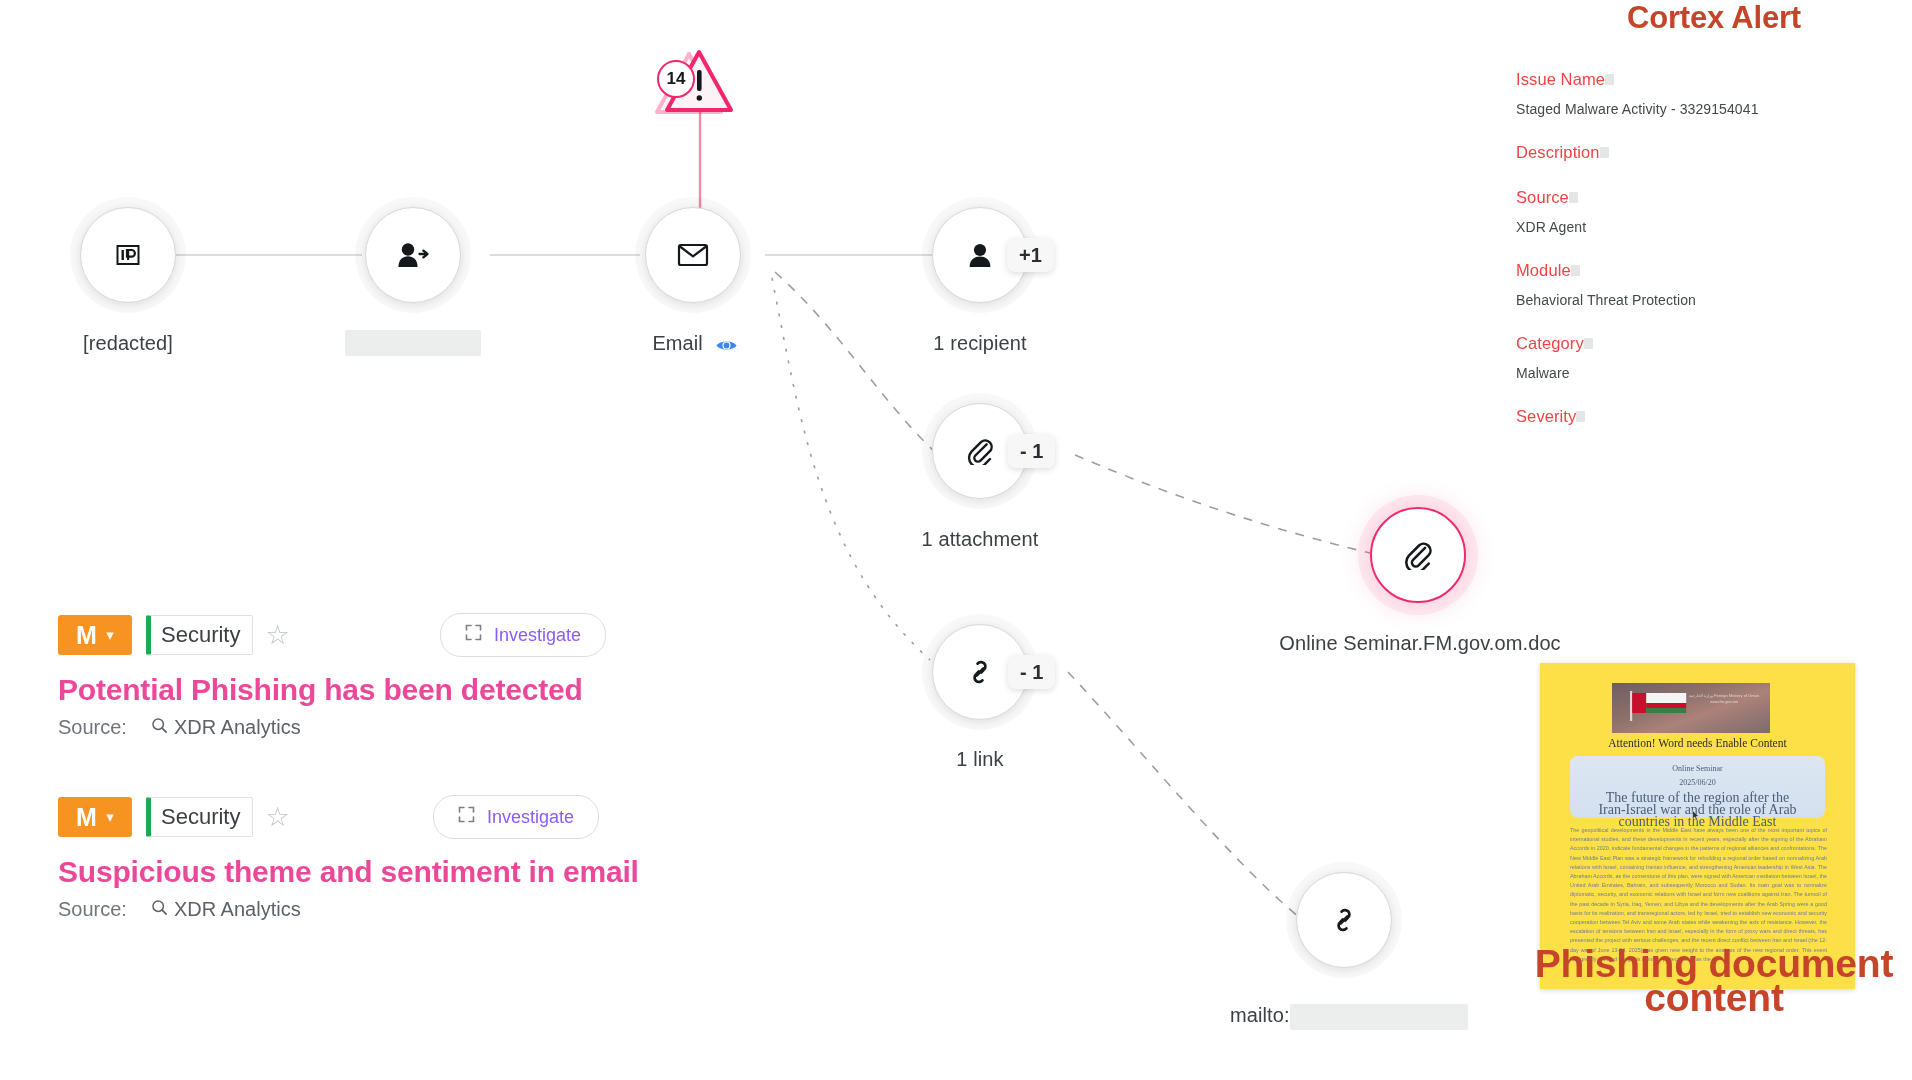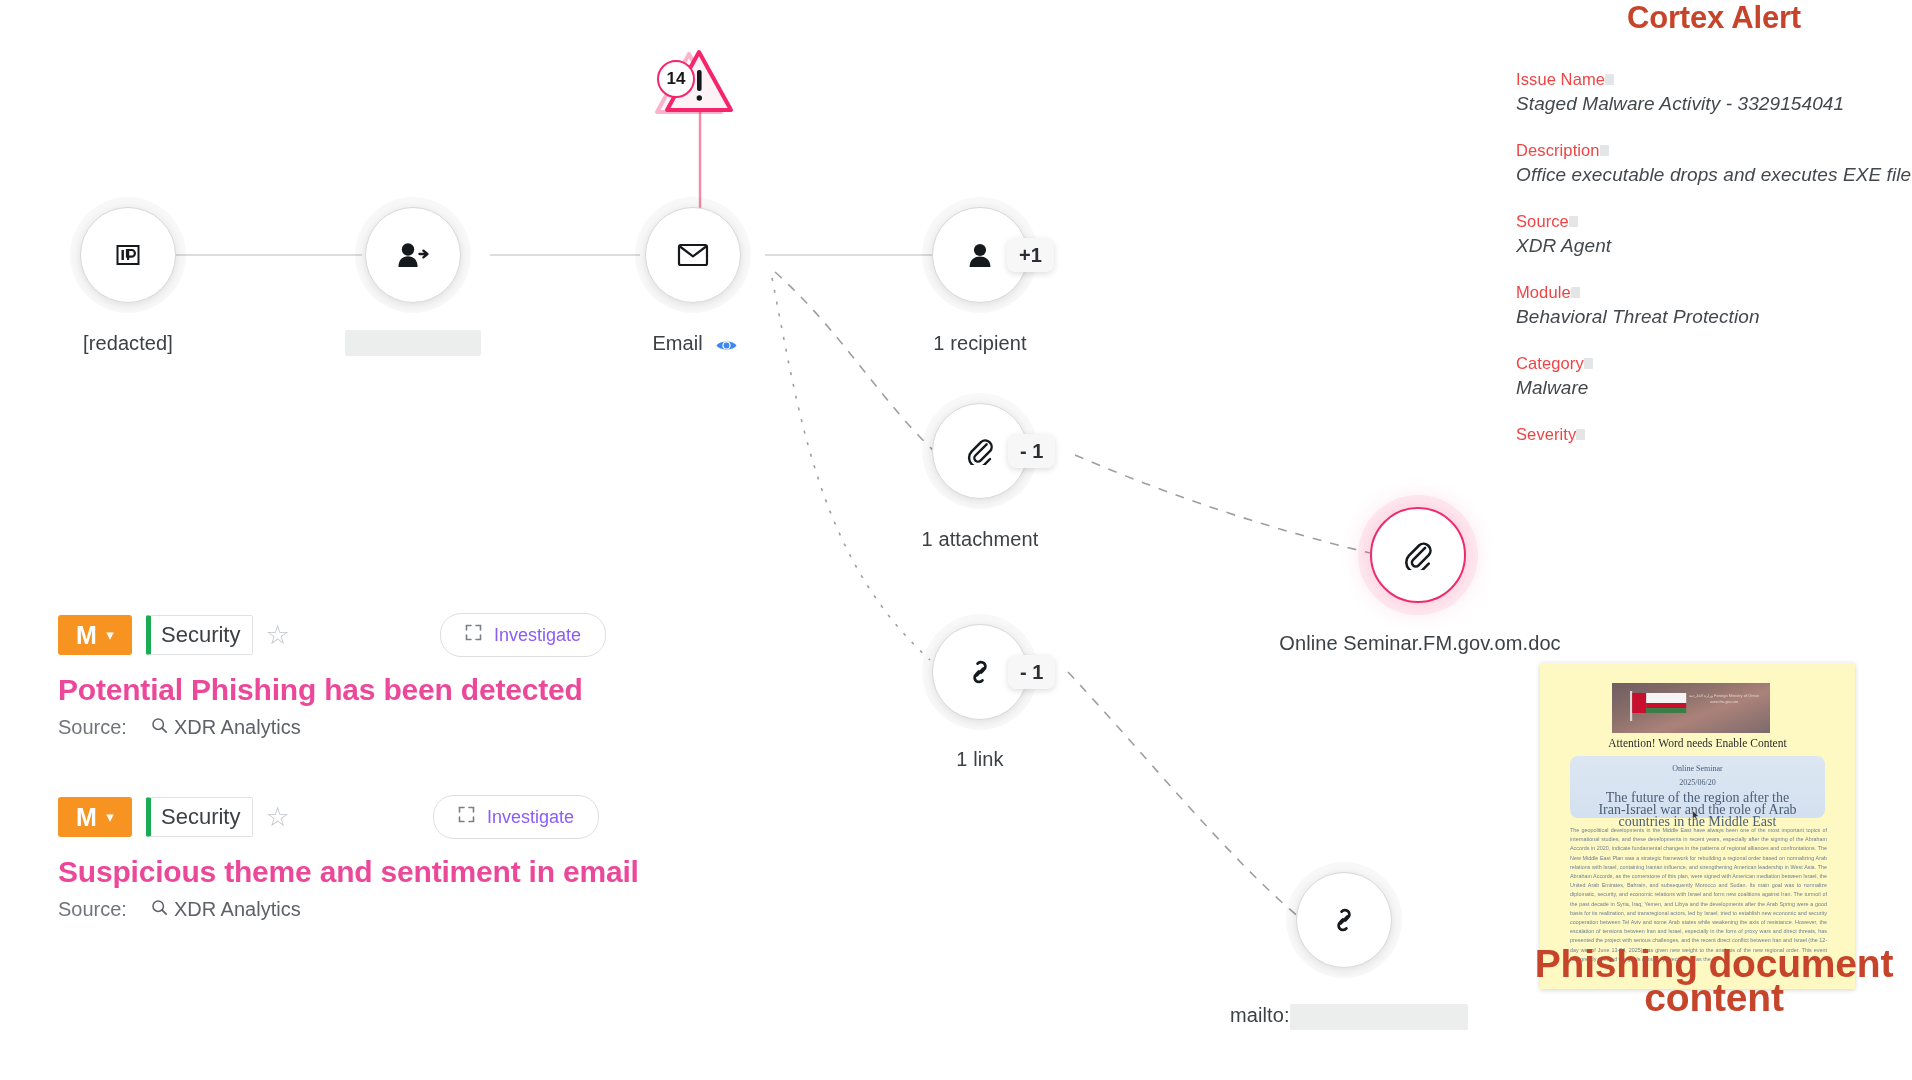--- a/index.html
+++ b/index.html
@@ -63,21 +63,21 @@
   }
   .field{margin-top:26px;}
   .field-label{
     font-size:16.5px;color:#ef4444;font-weight:400;letter-spacing:.1px;
     display:flex;align-items:center;
   }
   .field-label .mini-ico{
     width:9px;height:11px;background:#e3e5e7;border-radius:1px;display:inline-block;
   }
   .field-value{
-    font-size:19px;color:#43484d;font-style:italic;margin-top:4px;letter-spacing:.1px;
+    font-size:14px;color:#43484d;margin-top:12px;letter-spacing:.1px;
   }
 
   
   .card{position:absolute;width:680px;}
   .card-head{display:flex;align-items:center;gap:0px;height:40px;}
   .sev-chip{
     background:#f79321;color:#fff;font-size:25px;font-weight:700;
     height:40px;min-width:74px;border-radius:3px;
     display:flex;align-items:center;justify-content:center;gap:9px;
     letter-spacing:.3px;
@@ -99,21 +99,21 @@
     font-size:30px;font-weight:700;color:#ec4899;margin-top:18px;letter-spacing:-.2px;
   }
   .card-source{
     font-size:20px;color:#70757b;margin-top:9px;display:flex;align-items:center;gap:24px;
   }
   .card-source .src-val{display:flex;align-items:center;gap:6px;color:#5d6268;}
 
   
   .doc{
     position:absolute;left:1540px;top:663px;width:315px;height:326px;
-    background:#fef9c3;box-shadow:0 1px 5px rgba(0,0,0,0.18);
+    background:#fde047;box-shadow:0 1px 5px rgba(0,0,0,0.18);
     overflow:hidden;
   }
   .doc-banner{
     position:absolute;left:72px;top:20px;width:158px;height:50px;
     background:linear-gradient(160deg,#6f5d63 0%,#8b6f6a 35%,#ab8279 60%,#7d6a6c 100%);
     overflow:hidden;
   }
   .doc-flag{position:absolute;left:18px;top:8px;width:60px;height:30px;}
   .doc-banner-txt{
     position:absolute;right:10px;top:10px;width:72px;text-align:center;
@@ -272,21 +272,20 @@
         <span class="mini-ico"></span>
       </div>
       <div class="field-value">Staged Malware Activity - 3329154041</div>
     </div>
 
     <div class="field">
       <div class="field-label">
         <span>Description</span>
         <span class="mini-ico"></span>
       </div>
-      <div class="field-value">Office executable drops and executes EXE file</div>
     </div>
 
     <div class="field">
       <div class="field-label">
         <span>Source</span>
         <span class="mini-ico"></span>
       </div>
       <div class="field-value">XDR Agent</div>
     </div>
 

